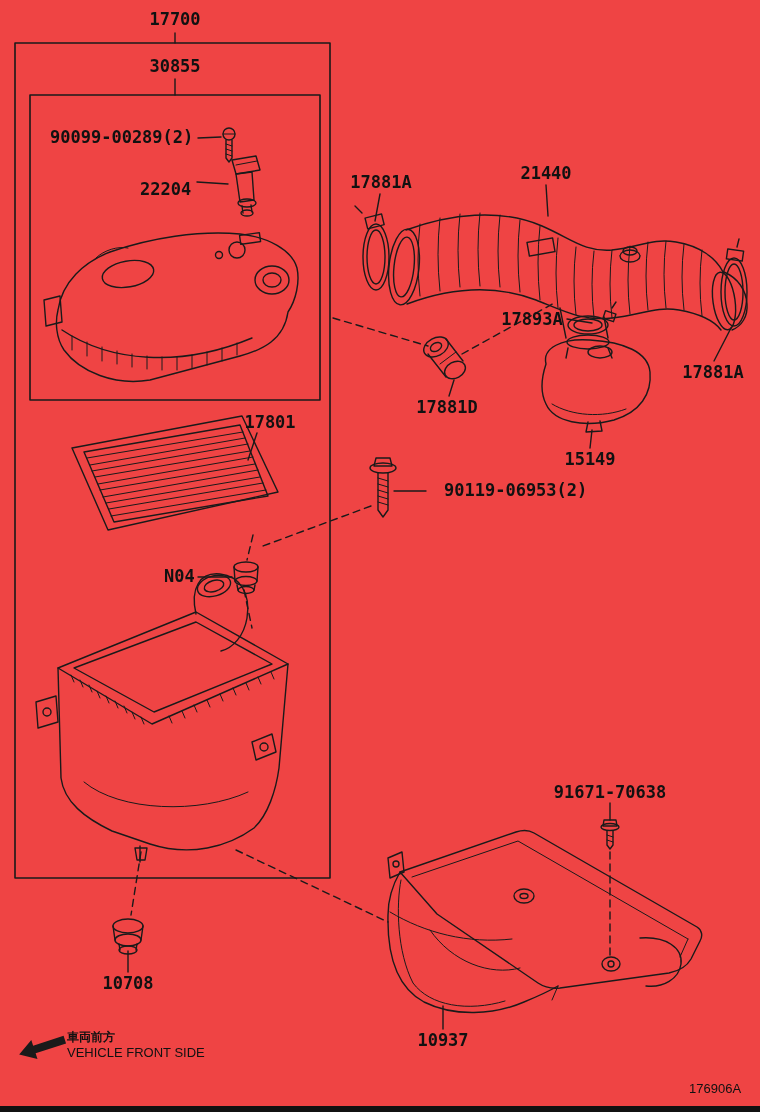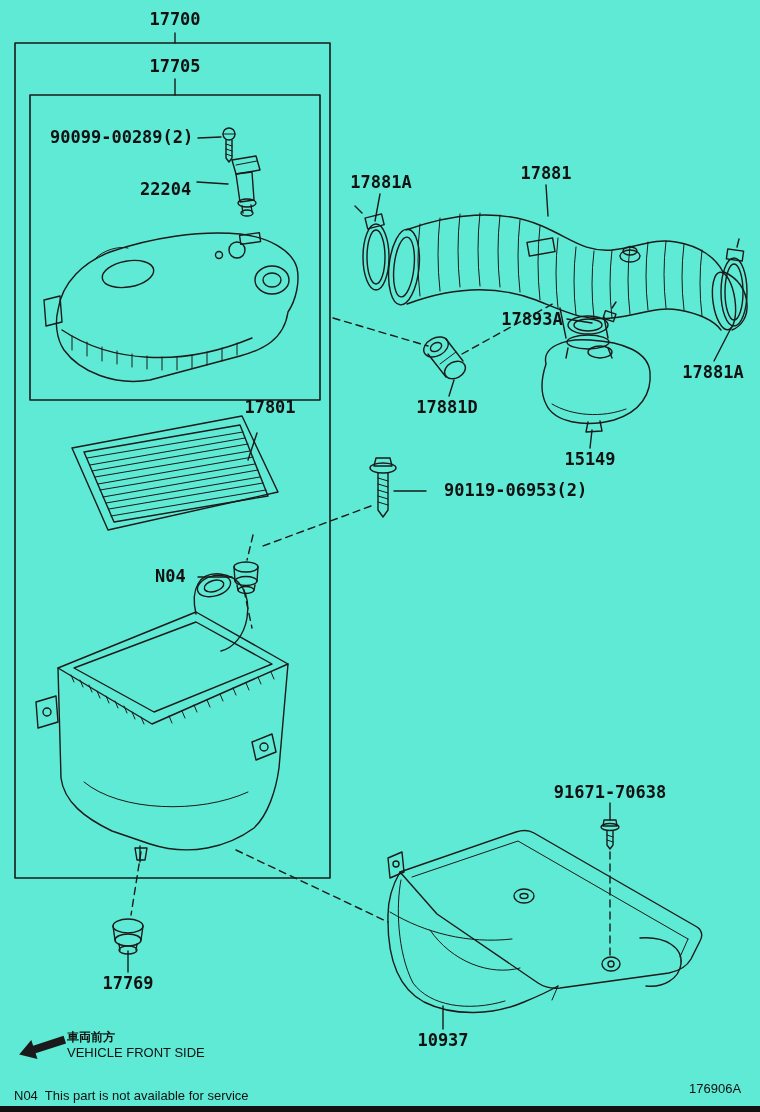--- a/index.html
+++ b/index.html
@@ -1,16 +1,16 @@
 <!DOCTYPE html>
 <html><head>
 <meta charset="utf-8">
 <style>
   html,body{margin:0;padding:0;background:#fff;}
-  .stage{position:relative;width:760px;height:1112px;background:#5eead4;overflow:hidden;}
+  .stage{position:relative;width:760px;height:1112px;background:#ef4444;overflow:hidden;}
   .art{position:absolute;left:0;top:0;}
   .art *{stroke:#1a1a1a;fill:none;stroke-width:1.4;stroke-linecap:round;stroke-linejoin:round;}
   .art .thin{stroke-width:1;}
   .art .leader{stroke-width:1.2;}
   .art .dashed{stroke-dasharray:7 5;stroke-width:1.1;}
   .art .solid{fill:#1a1a1a;stroke:none;}
   .art .box{stroke-width:1.6;}
   .plabel{position:absolute;font:bold 17px/1.15 "DejaVu Sans Mono",monospace;color:#111;
           white-space:nowrap;letter-spacing:0;}
   .ctr{transform:translateX(-50%);}
@@ -210,35 +210,34 @@
       <circle cx="396" cy="864" r="3"></circle>
       <path class="thin" d="M558,986 L552,1000"></path>
     </g>
 
     <g transform="translate(42,1047) rotate(-18)">
       <polygon class="solid" points="-24,0 -8,-10 -8,-4 24,-4 24,4 -8,4 -8,10"></polygon>
     </g>
   </svg>
 
   <div class="plabel ctr" style="left:175px;top:10px">17700</div>
-  <div class="plabel ctr" style="left:175px;top:57px">17705</div>
+  <div class="plabel ctr" style="left:175px;top:57px">30855</div>
   <div class="plabel" style="left:50px;top:128px">90099-00289(2)</div>
   <div class="plabel" style="left:140px;top:180px">22204</div>
   <div class="plabel ctr" style="left:381px;top:173px">17881A</div>
-  <div class="plabel ctr" style="left:546px;top:164px">17881</div>
+  <div class="plabel ctr" style="left:546px;top:164px">21440</div>
   <div class="plabel ctr" style="left:532px;top:310px">17893A</div>
   <div class="plabel ctr" style="left:713px;top:363px">17881A</div>
   <div class="plabel ctr" style="left:447px;top:398px">17881D</div>
   <div class="plabel ctr" style="left:590px;top:450px">15149</div>
-  <div class="plabel ctr" style="left:270px;top:398px">17801</div>
+  <div class="plabel ctr" style="left:270px;top:413px">17801</div>
   <div class="plabel" style="left:444px;top:481px">90119-06953(2)</div>
-  <div class="plabel" style="left:155px;top:567px">N04</div>
-  <div class="plabel ctr" style="left:128px;top:974px">17769</div>
+  <div class="plabel" style="left:164px;top:567px">N04</div>
+  <div class="plabel ctr" style="left:128px;top:974px">10708</div>
   <div class="plabel ctr" style="left:610px;top:783px">91671-70638</div>
   <div class="plabel ctr" style="left:443px;top:1031px">10937</div>
 
   <div class="jp" style="left:67px;top:1030px">車両前方</div>
   <div class="small" style="left:67px;top:1045px">VEHICLE FRONT SIDE</div>
-  <div class="small" style="left:14px;top:1088px">N04  This part is not available for service</div>
   <div class="small" style="left:689px;top:1081px">176906A</div>
   <div class="bottombar"></div>
 
 </div>
 
 </body></html>

